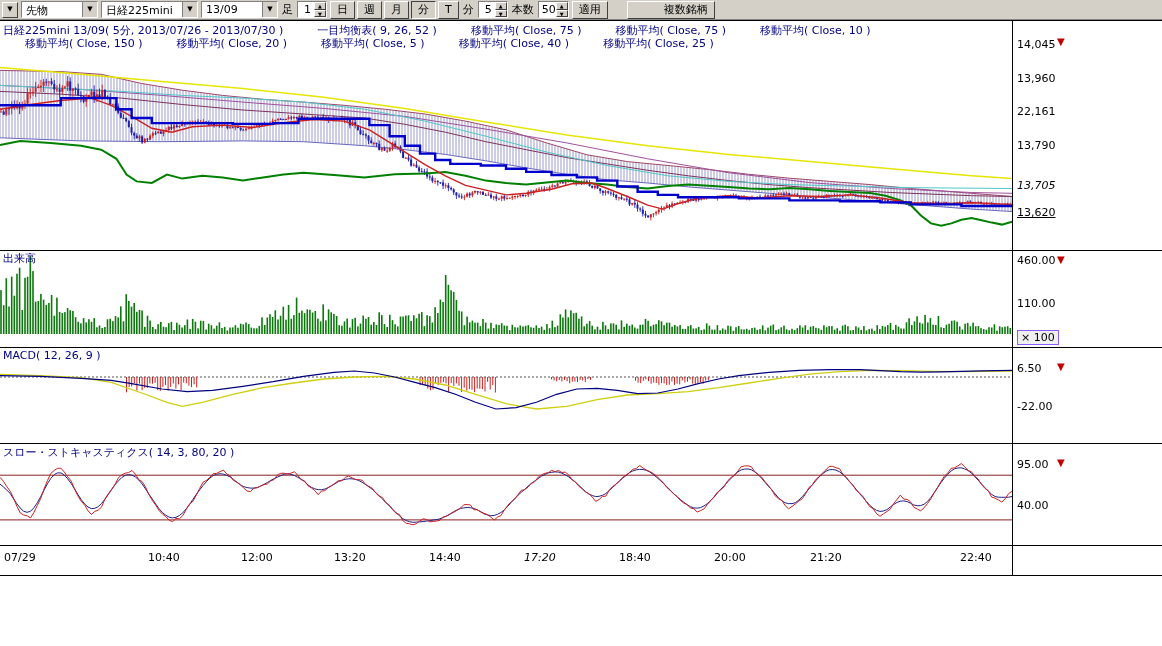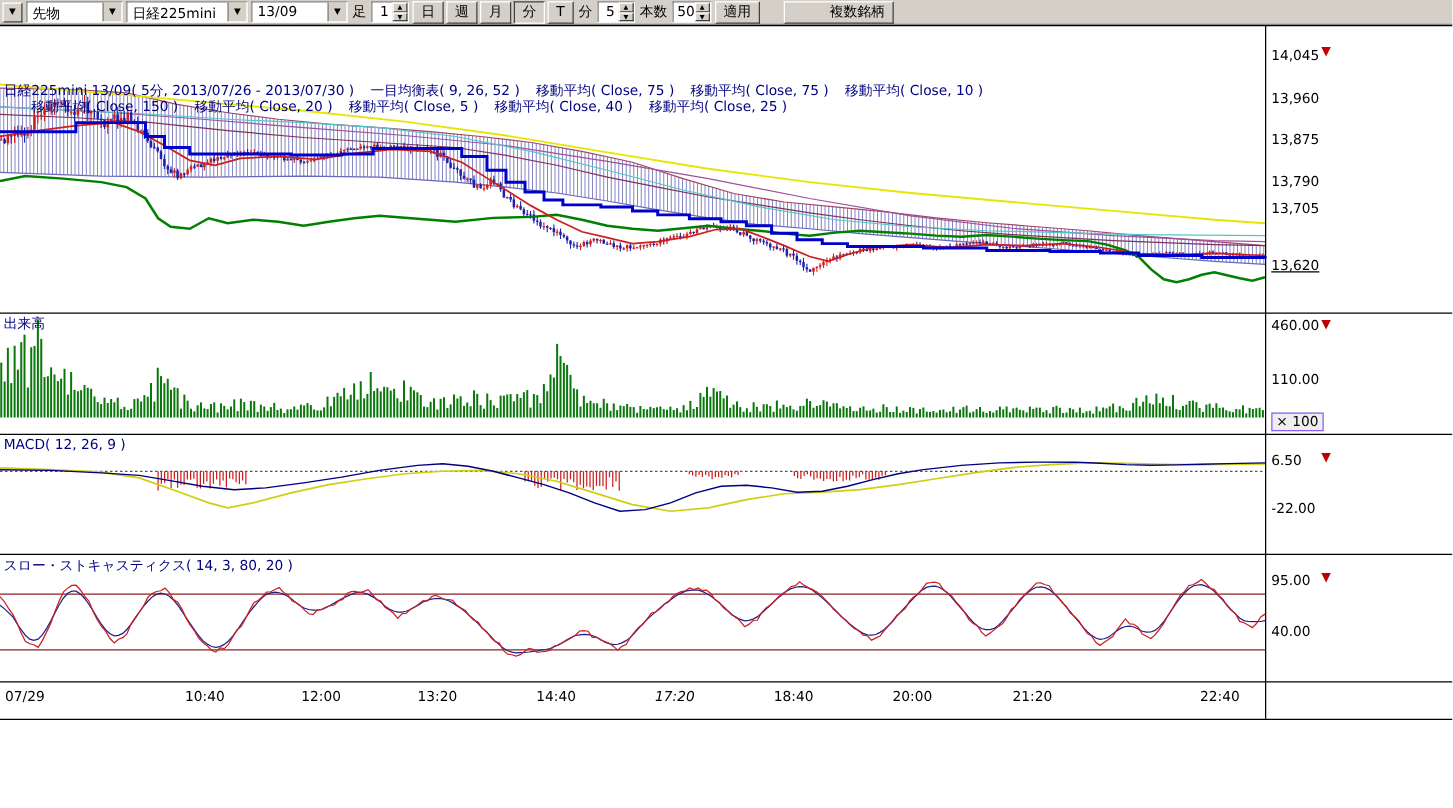--- a/index.html
+++ b/index.html
@@ -20,21 +20,21 @@
   .spin .sval { padding:1px 3px 0; text-align:right; }
   .s1 .sval { width:16px; } .s2 .sval { width:16px; } .s3 .sval { width:17px; }
   .spinbtns { display:flex; flex-direction:column; width:12px; }
   .spinbtns span { flex:1; background:#d4d0c8; border:1px solid; border-color:#fff #404040 #404040 #fff;
                    font-size:5px; line-height:6px; text-align:center; overflow:hidden; }
   .tbtn { height:18px; background:#d4d0c8; border:1px solid; border-color:#fff #404040 #404040 #fff;
           font-size:11px; font-family:inherit; padding:0 6px; white-space:nowrap; cursor:pointer; }
   .tbtn.active { border-color:#404040 #fff #fff #404040; }
   .multi { margin-left:16px;padding-left:36px; }
   svg#chart-svg { position:absolute; top:0; left:0; z-index:1; }
-  .legend { position:absolute; display:flex; gap:13px; font-size:11px; color:#000080; z-index:3; white-space:nowrap;margin-top:42px; }
+  .legend { position:absolute; display:flex; gap:34px; font-size:11px; color:#000080; z-index:3; white-space:nowrap; }
   .r1 { top:23px; left:3px; } .r2 { top:36px; left:25px; }
   .panel-label { position:absolute; left:3px; font-size:11px; color:#000080; z-index:3; white-space:nowrap; }
   .axis-label { position:absolute; left:1017px; font-size:11px; color:#000; z-index:3; white-space:nowrap; }
   #time-axis { position:absolute; top:551px; left:0; width:1012px; height:20px; z-index:3; }
   .time-label { position:absolute; top:0; font-size:11px; color:#000; white-space:nowrap; }
   .collapse-btn { position:absolute; left:1057px; width:14px; height:12px; color:#c00000;
                   font-size:10px; line-height:11px; z-index:3; cursor:pointer; }
   .mult-badge { position:absolute; left:1017px; top:330px; border:1px solid #8b5cf6; background:#efefef;
                 font-size:11px; padding:0 3px; z-index:3; white-space:nowrap; }
 </style>
@@ -1712,23 +1712,23 @@
     <span>移動平均( Close, 25 )</span>
   </div>
 
 <div class="panel-label" style="top:251px">出来高</div>
 <div class="panel-label" style="top:349px">MACD( 12, 26, 9 )</div>
 <div class="panel-label" style="top:445px">スロー・ストキャスティクス( 14, 3, 80, 20 )</div>
 
 <div id="axis-labels">
     <div class="axis-label" style="top: 38px;">14,045</div>
     <div class="axis-label" style="top: 72px;">13,960</div>
-    <div class="axis-label" style="top: 105px;">13,875</div>
+    <div class="axis-label" style="top: 105px;">22,161</div>
     <div class="axis-label" style="top: 139px;">13,790</div>
-    <div class="axis-label" style="top: 160px;">13,705</div>
+    <div class="axis-label" style="top: 179px; font-style: italic;">13,705</div>
     <div class="axis-label" style="top: 206px; text-decoration: underline;">13,620</div>
     <div class="axis-label" style="top: 254px;">460.00</div>
     <div class="axis-label" style="top: 297px;">110.00</div>
     <div class="axis-label" style="top: 362px;">6.50</div>
     <div class="axis-label" style="top: 400px;">-22.00</div>
     <div class="axis-label" style="top: 458px;">95.00</div>
     <div class="axis-label" style="top: 499px;">40.00</div>
   </div>
 
 <div class="collapse-btn" style="top:36px">▼</div>

